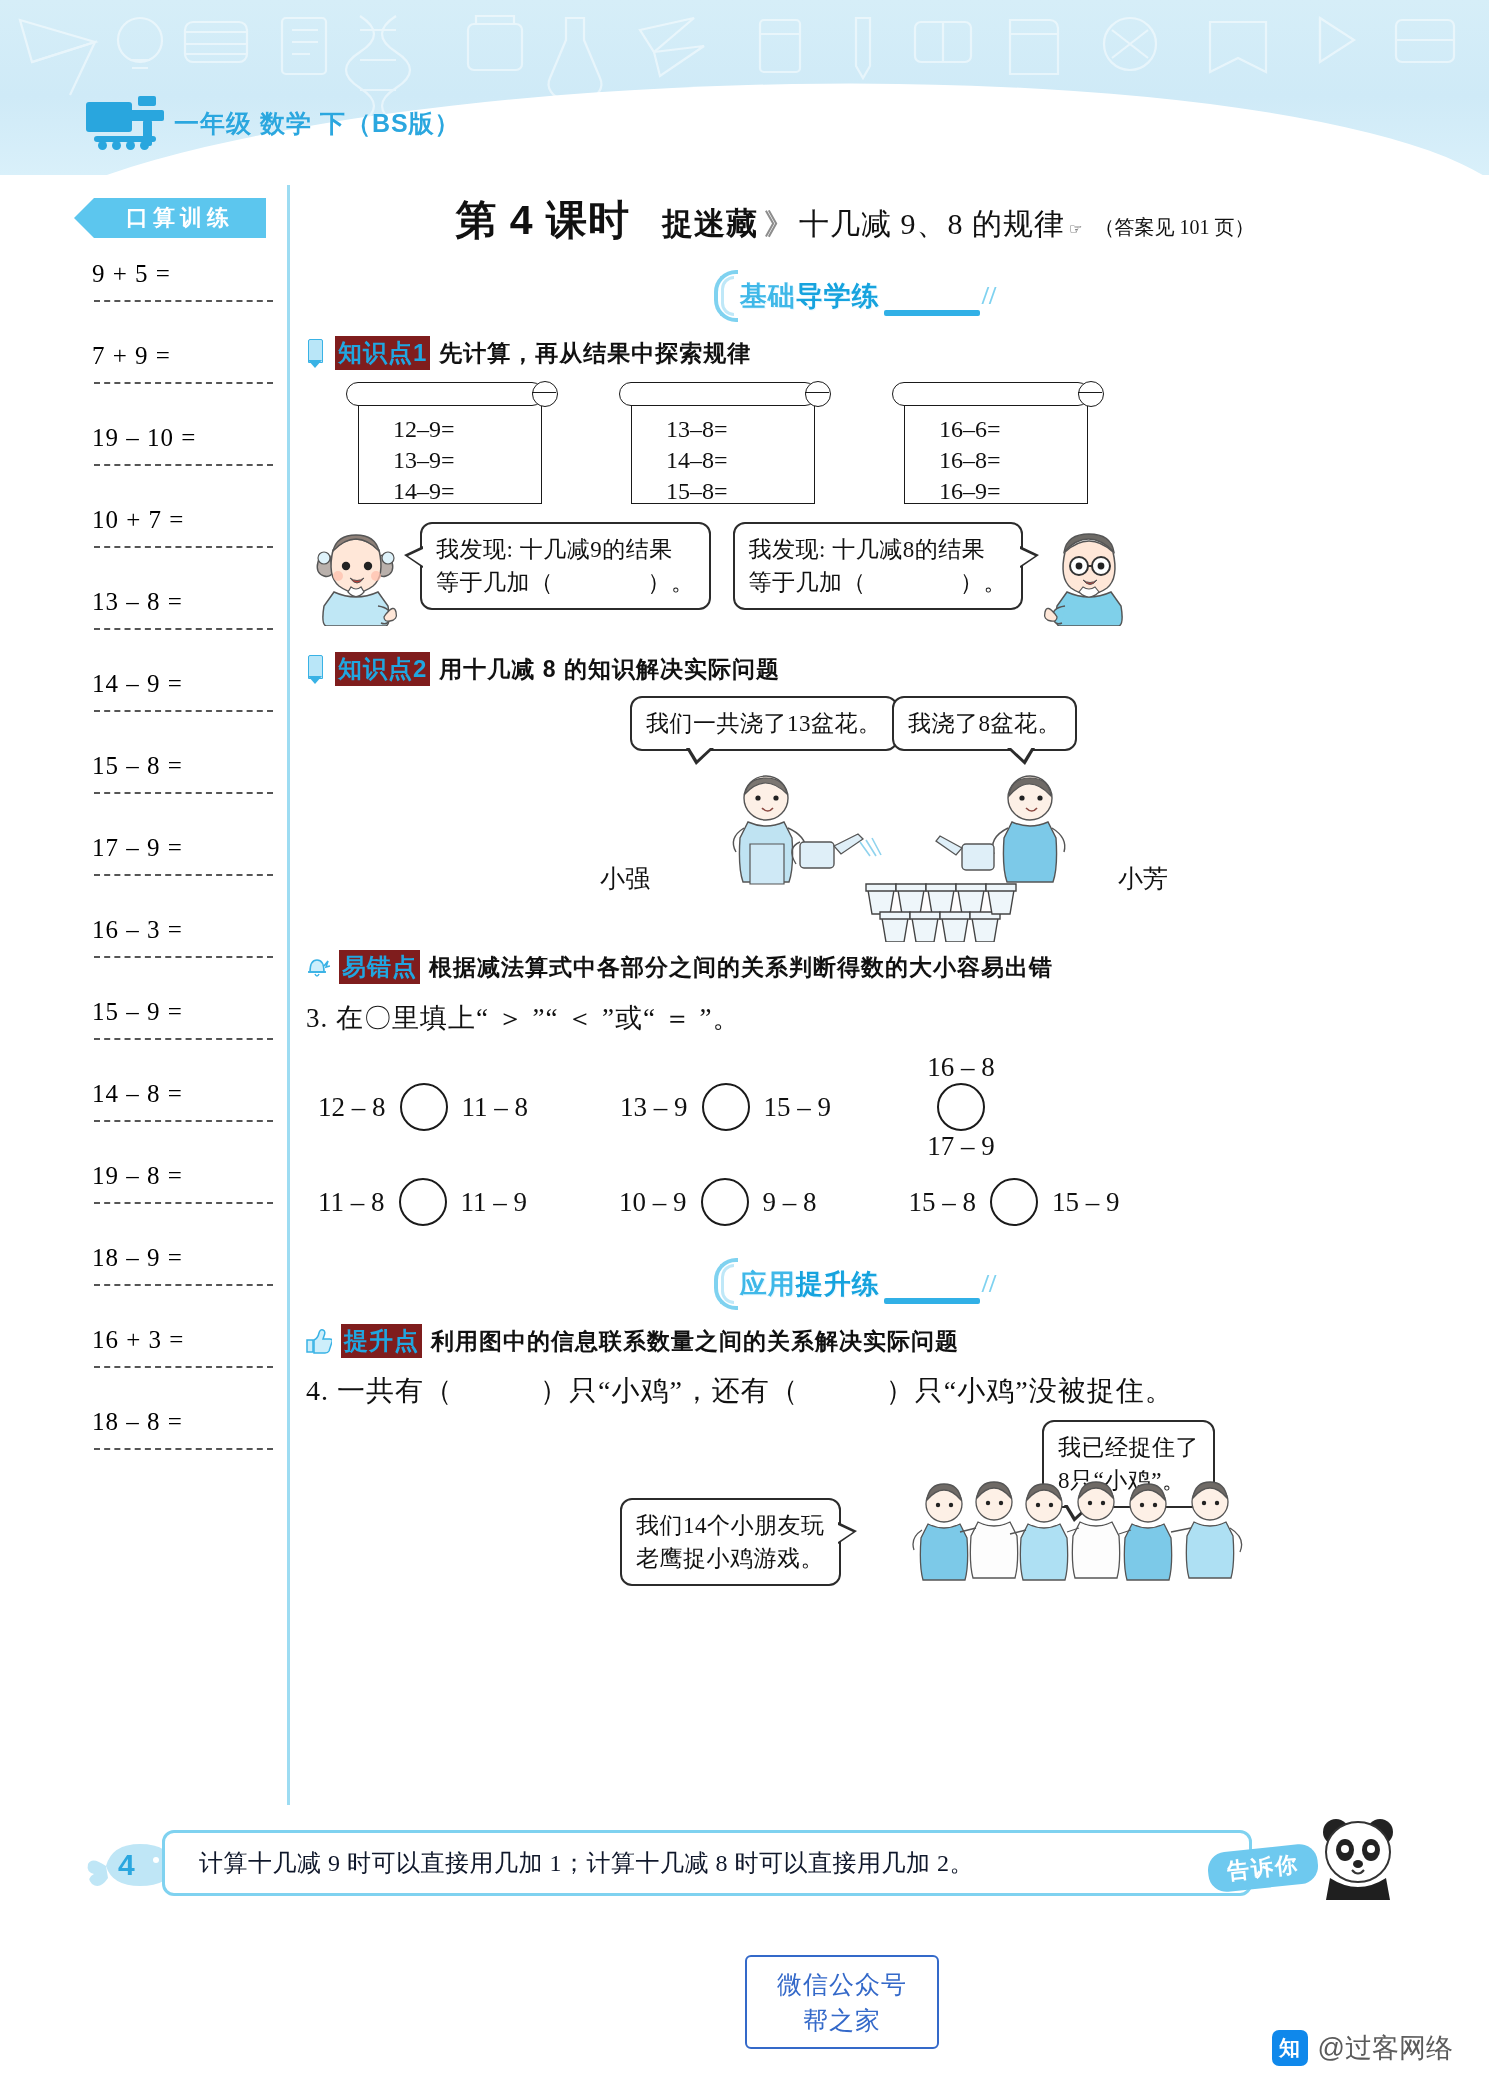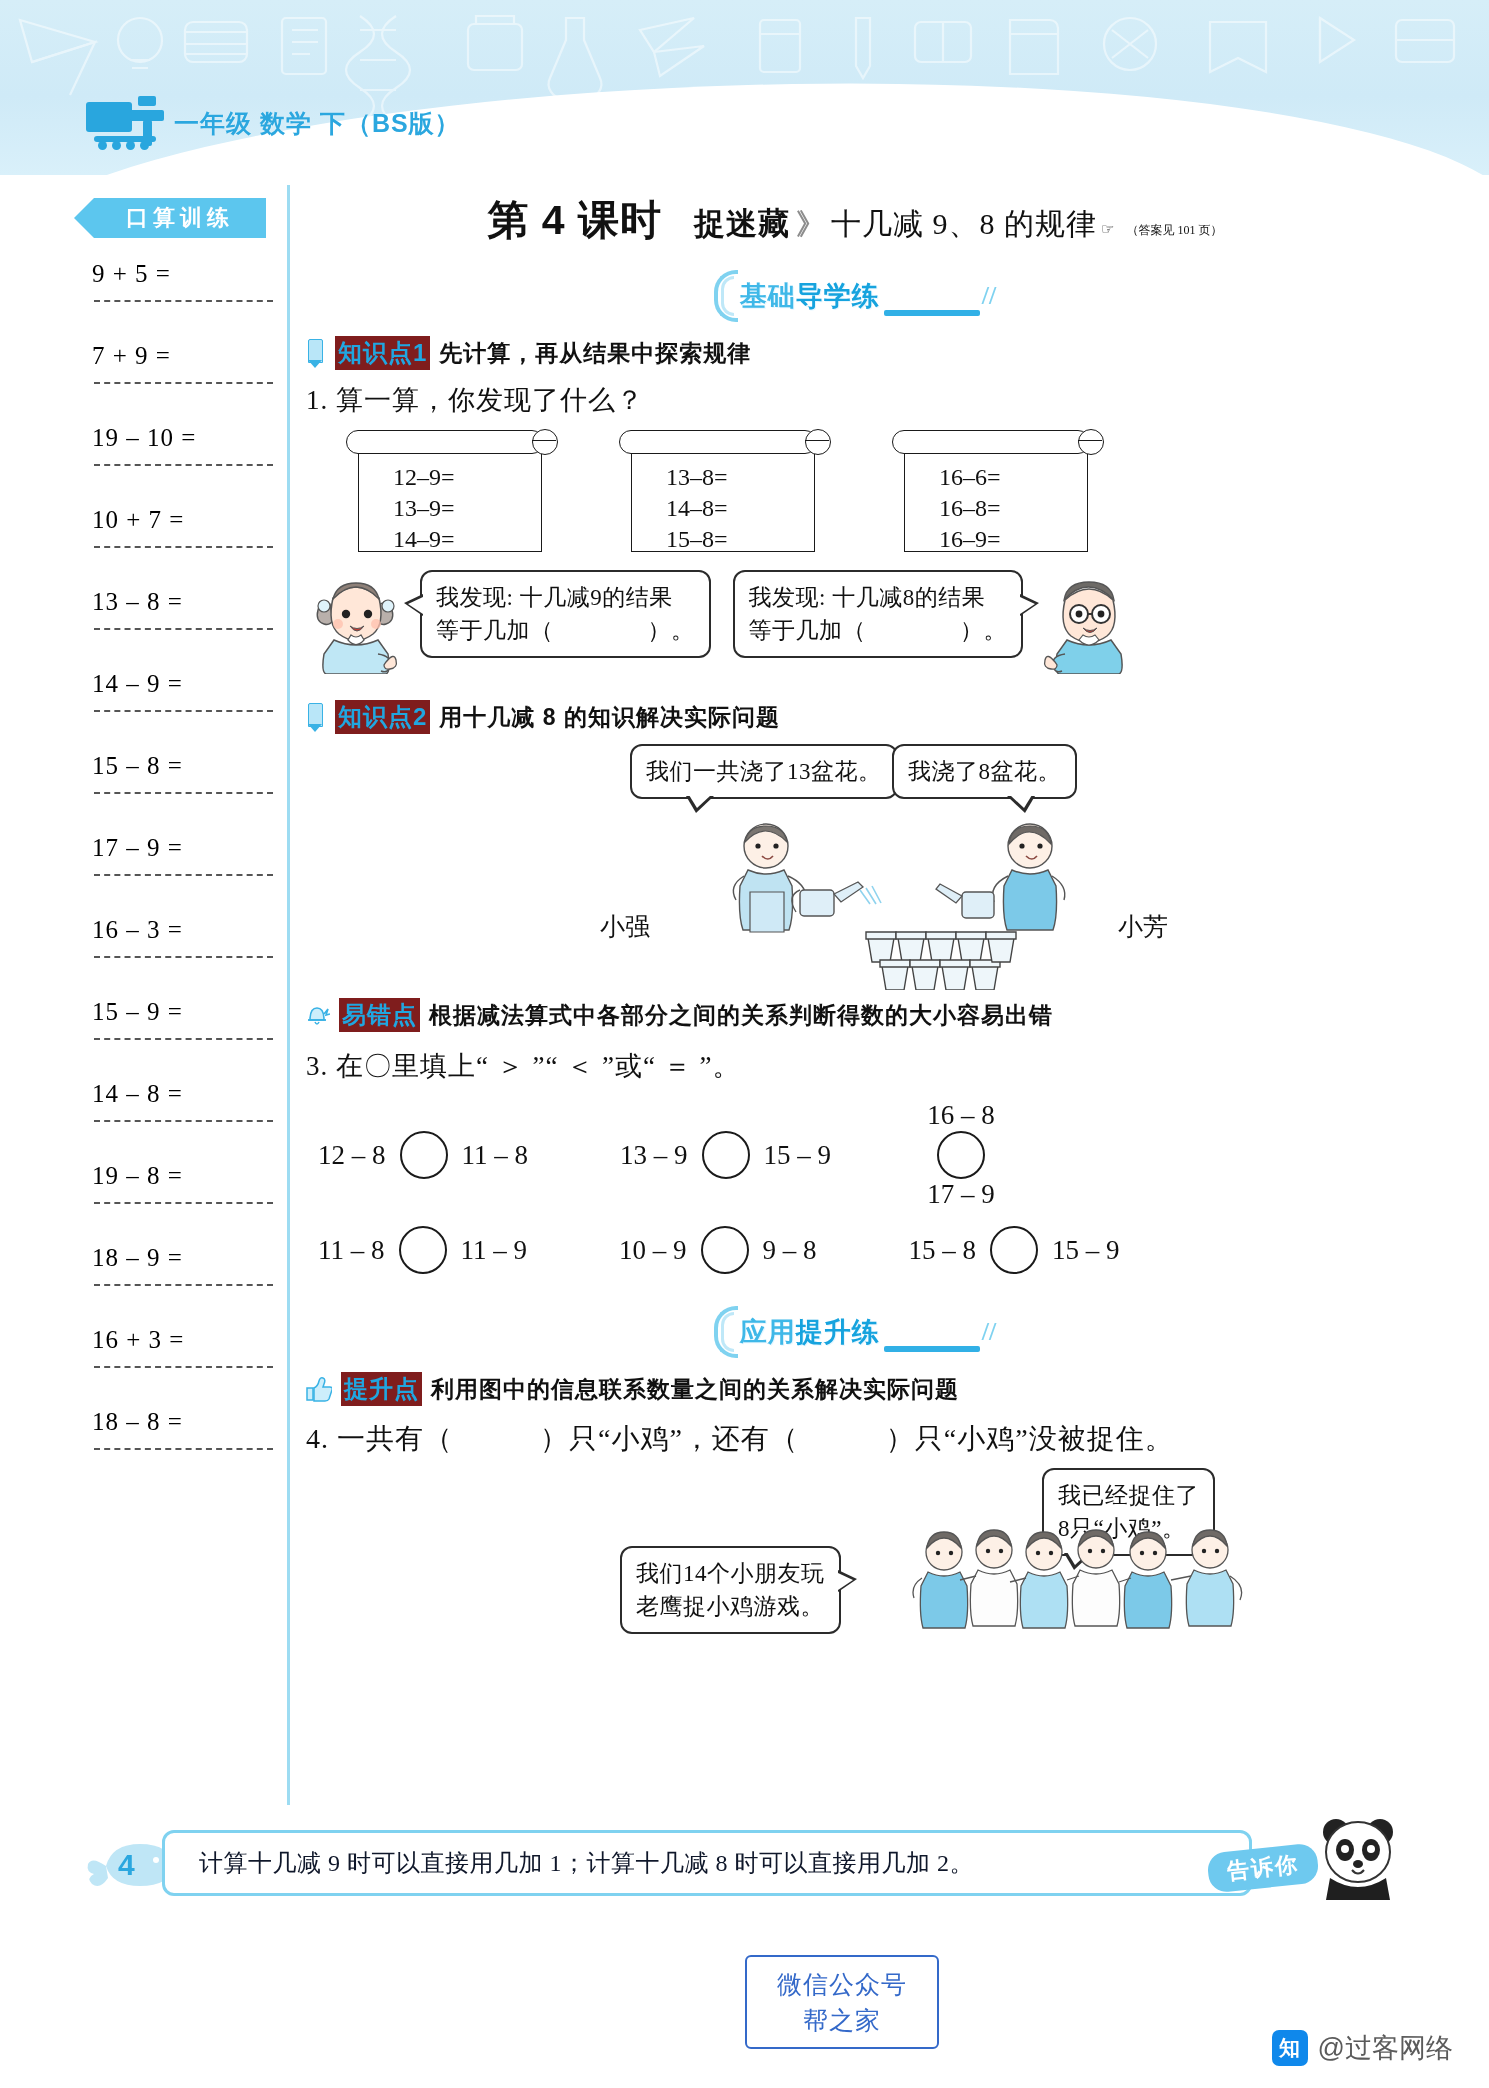--- a/index.html
+++ b/index.html
@@ -39,21 +39,21 @@
   .sb-item{height:82px;padding-left:12px;}
   .sb-expr{font-family:"Liberation Serif",serif;font-size:25px;color:#000;line-height:40px;letter-spacing:1px;}
   .sb-rule{margin:6px 14px 0 2px;border-top:2px dashed #555;height:0;}
   
   .main{position:absolute;left:300px;top:185px;width:1110px;}
   .lesson-title{display:flex;align-items:baseline;justify-content:center;gap:4px;margin-top:8px;}
   .lt-a{font-family:"Liberation Sans",sans-serif;font-weight:bold;font-size:41px;color:#111;letter-spacing:1px;}
   .lt-b{font-family:"Liberation Sans",sans-serif;font-weight:bold;font-size:31px;color:#111;margin-left:28px;letter-spacing:1px;}
   .lt-chev{font-size:29px;color:#8d8d8d;font-weight:bold;margin:0 2px;}
   .lt-c{font-family:"Liberation Serif",serif;font-size:30px;color:#111;letter-spacing:1px;}
-  .lt-ans{font-family:"Liberation Serif",serif;font-size:12px;color:#111;margin-left:6px;white-space:nowrap;}
+  .lt-ans{font-family:"Liberation Serif",serif;font-size:20px;color:#111;margin-left:6px;white-space:nowrap;}
   .lt-hand{font-size:15px;color:#111;margin-right:2px;}
   
   .sect{display:flex;justify-content:center;margin:22px 0 6px 0;}
   .sect-inner{position:relative;display:flex;align-items:center;}
   .sect-arc{width:20px;height:44px;border:4px solid #7fd2f0;border-right:none;border-radius:22px 0 0 22px;}
   .sect-arc2{width:10px;height:34px;border:3px solid #bfe8f8;border-right:none;border-radius:18px 0 0 18px;margin-left:-17px;}
   .sect-txt{font-family:"Liberation Sans",sans-serif;font-weight:bold;font-size:27px;color:#3fb8e8;
       letter-spacing:1px;margin-left:6px;text-shadow:1px 1px 0 #e7f7ff;}
   .sect-txt .dk{color:#16a3de;}
   .sect-line{width:96px;height:6px;background:#31b0e6;margin-left:4px;align-self:flex-end;margin-bottom:6px;border-radius:2px;}
@@ -270,21 +270,20 @@
 
   <div class="kp">
     <span class="kp-ico">
         <span class="pen"></span>
         <span class="tip"></span>
       </span>
     <span class="kp-name">知识点1</span>
     <span class="kp-desc">先计算，再从结果中探索规律</span>
   </div>
 
-  <div class="q">1. 算一算，你发现了什么？</div>
 
   <div class="scrolls" id="scrolls">
       <div class="scroll">
         <div class="scroll-top">
           <div class="bar"></div>
           <div class="knob"></div>
           <div class="knobline"></div>
         </div>
         <div class="scroll-body">
           <div>12–9=</div>

